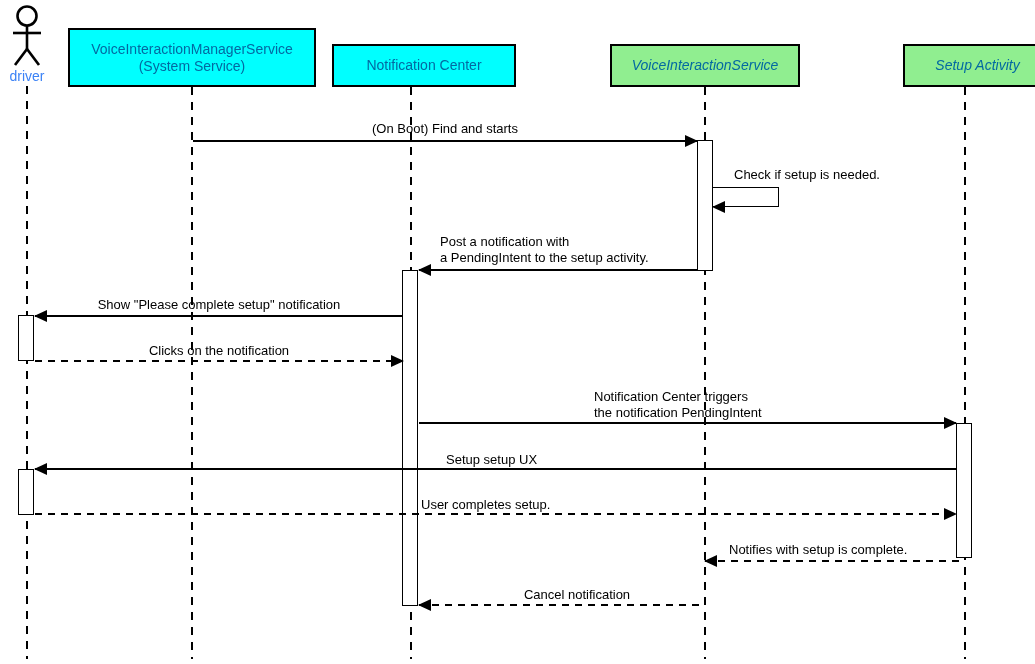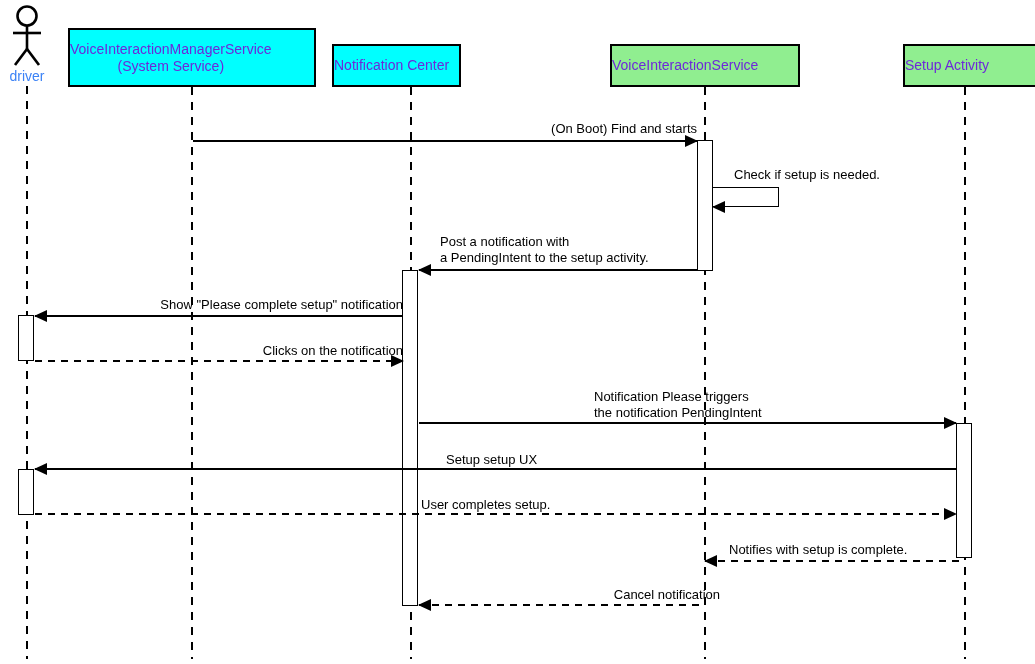--- a/index.html
+++ b/index.html
@@ -1,44 +1,44 @@
 <!DOCTYPE html>
 <html style="--system_box: #00ffff; --app_box: #90ee90; --line: #000000; --bar_fill: #ffffff; --bg: #ffffff;"><head>
 <meta charset="utf-8">
 <style>
   html,body{margin:0;padding:0;background:#fff;}
   .stage{position:relative;width:1035px;height:664px;background:var(--bg,#fff);overflow:hidden;
          font-family:"Liberation Sans",sans-serif;}
   
   .box{position:absolute;box-sizing:border-box;border:2.5px solid var(--line,#000);
-       display:flex;align-items:center;text-align:center;
-       font-size:14px;line-height:17px;color:#6d28d9;white-space:pre-line;z-index:2;}
+       display:flex;align-items:center;justify-content:center;text-align:center;
+       font-size:14px;line-height:17px;color:#0369a1;white-space:pre-line;z-index:2;}
   .box.system{background:var(--system_box,#00ffff);}
-  .box.app{background:var(--app_box,#90ee90);}
+  .box.app{background:var(--app_box,#90ee90);font-style:italic;}
   
   .lifeline{position:absolute;width:2px;z-index:1;
             background:repeating-linear-gradient(180deg,var(--line,#000) 0 8px,transparent 8px 15px);}
   
   .bar{position:absolute;width:16px;box-sizing:border-box;background:var(--bar_fill,#fff);
        border:1.7px solid var(--line,#000);z-index:2;}
   
   .msg{position:absolute;height:2px;background:var(--line,#000);z-index:3;}
   .msg.dashed{background:repeating-linear-gradient(90deg,var(--line,#000) 0 7px,transparent 7px 13px);}
   .head{position:absolute;width:0;height:0;top:50%;transform:translateY(-50%);}
   .head-r{right:-1px;border-left:13px solid var(--line,#000);
           border-top:6px solid transparent;border-bottom:6px solid transparent;}
   .head-l{left:-1px;border-right:13px solid var(--line,#000);
           border-top:6px solid transparent;border-bottom:6px solid transparent;}
   
   .self-msg{position:absolute;box-sizing:border-box;border:1.7px solid var(--line,#000);
             border-left:none;z-index:3;}
   .self-head{top:auto;bottom:-7px;transform:none;left:-1px;}
   
   .lbl{position:absolute;font-size:13px;line-height:16px;color:#000;white-space:pre-line;z-index:4;}
-  .lbl.center{text-align:right;}
+  .lbl.center{text-align:center;}
   
   .actor{position:absolute;left:0;top:5px;width:54px;z-index:2;}
   .actor svg{display:block;margin:0 auto;}
   .actor-label{text-align:center;font-size:14px;color:#3b82f6;margin-top:1px;}
 </style>
 </head>
 <body>
 
 <div class="stage">
 
@@ -56,21 +56,21 @@
   <div class="lifeline" style="left:26px;top:86px;height:573px"></div>
   <div class="lifeline" style="left:191px;top:87px;height:572px"></div>
   <div class="lifeline" style="left:410px;top:87px;height:572px"></div>
   <div class="lifeline" style="left:704px;top:87px;height:572px"></div>
   <div class="lifeline" style="left:964px;top:87px;height:572px"></div>
 
   <div class="box system" style="left:68px;top:28px;width:248px;height:59px">
     <span>VoiceInteractionManagerService
 (System Service)</span>
   </div>
-  <div class="box system" style="left:332px;top:44px;width:129px;height:43px">
+  <div class="box system" style="left:332px;top:44px;width:184px;height:43px">
     <span>Notification Center</span>
   </div>
   <div class="box app" style="left:610px;top:44px;width:190px;height:43px">
     <span>VoiceInteractionService</span>
   </div>
   <div class="box app" style="left:903px;top:44px;width:149px;height:43px">
     <span>Setup Activity</span>
   </div>
 
   <div class="bar" style="left:697px;top:140px;height:131px"></div>
@@ -98,21 +98,21 @@
   <div class="lbl center" style="left:35px;top:297px;width:368px">Show "Please complete setup" notification</div>
   <div class="msg" style="left:35px;top:315px;width:368px">
     <span class="head head-l"></span>
   </div>
 
   <div class="lbl center" style="left:35px;top:343px;width:368px">Clicks on the notification</div>
   <div class="msg dashed" style="left:35px;top:360px;width:368px">
     <span class="head head-r"></span>
   </div>
 
-  <div class="lbl" style="left:594px;top:389px">Notification Please triggers
+  <div class="lbl" style="left:594px;top:389px">Notification Center triggers
 the notification PendingIntent</div>
   <div class="msg" style="left:419px;top:422px;width:537px">
     <span class="head head-r"></span>
   </div>
 
   <div class="lbl" style="left:446px;top:452px">Setup setup UX</div>
   <div class="msg" style="left:35px;top:468px;width:921px">
     <span class="head head-l"></span>
   </div>
 

